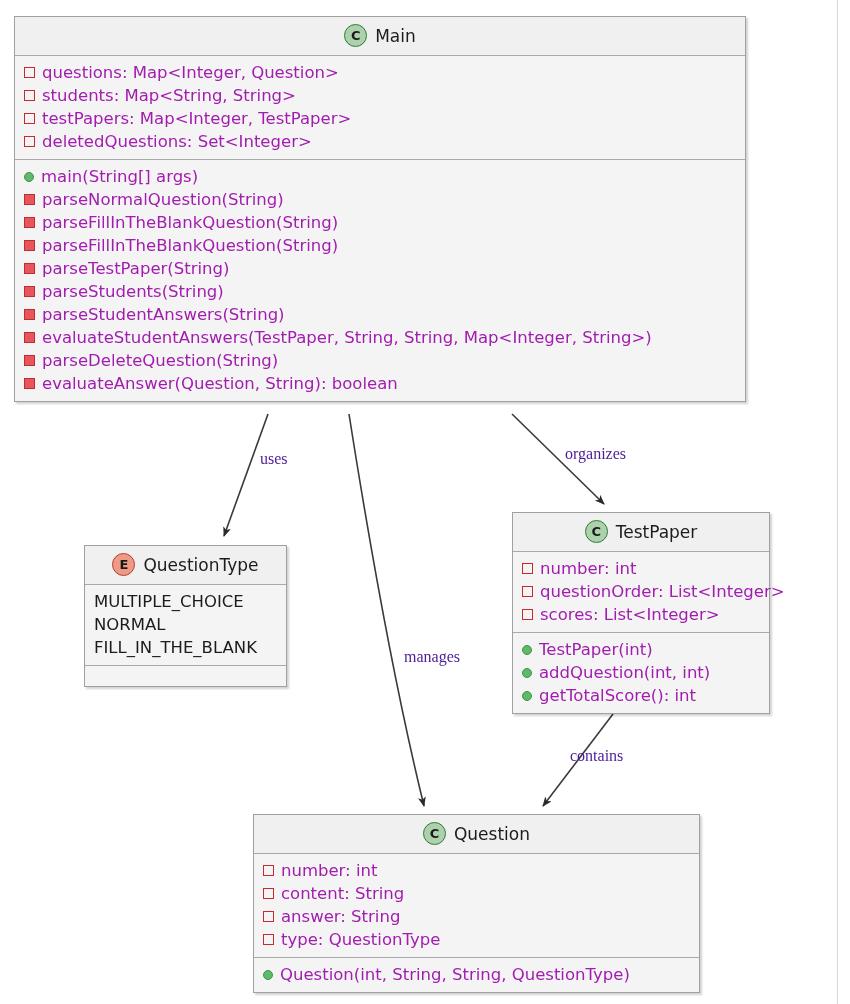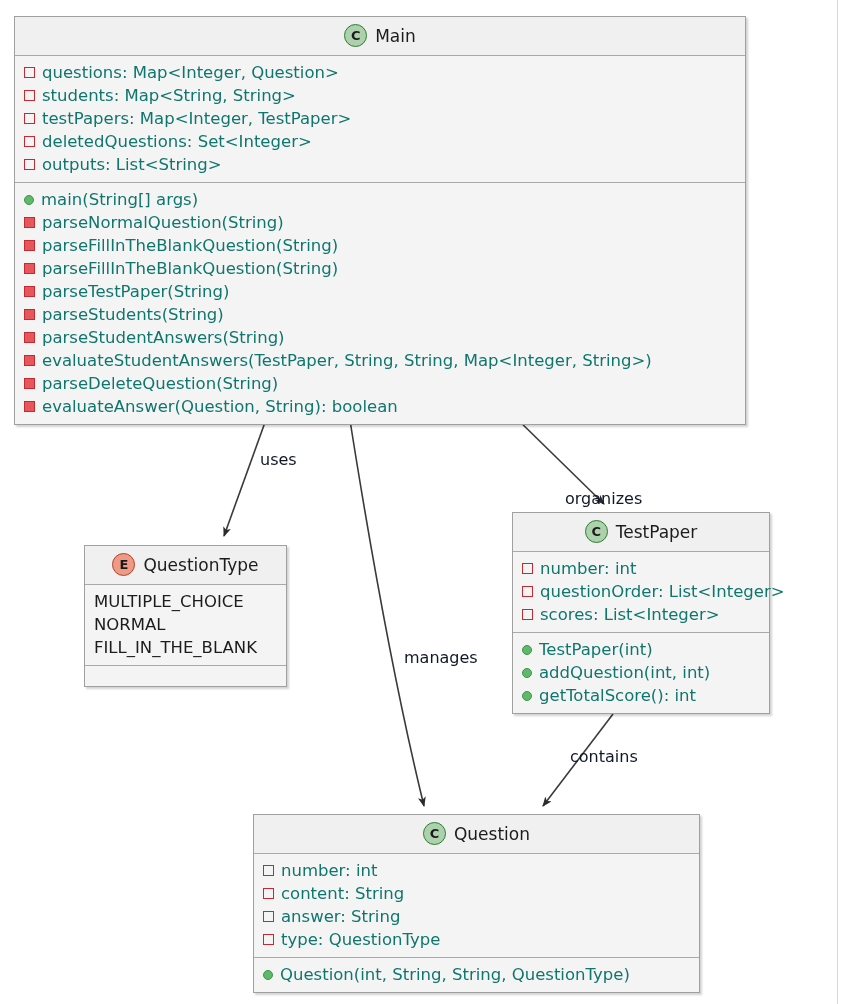--- a/index.html
+++ b/index.html
@@ -52,21 +52,21 @@
     background: #f4f4f4;
   }
   .uml-section:last-child { border-bottom: none; }
   .uml-section.empty { min-height: 10px; padding: 5px 0; }
 
   .member {
     display: flex;
     align-items: center;
     font-size: 16.5px;
     line-height: 23px;
-    color: #0f766e;
+    color: #a21caf;
     padding: 0 8px 0 9px;
     white-space: nowrap;
   }
   .member .mtext { display: inline-block; }
 
   
   .vis {
     display: inline-block;
     width: 9px;
     height: 9px;
@@ -114,22 +114,23 @@
     border: 1.6px solid #2d7d32;
   }
   .stereo-enum {
     background: #ef9a86;
     border: 1.6px solid #b3412a;
   }
 
   .edge-label {
     position: absolute;
     font-size: 16px;
-    color: #0f172a;
+    color: #4c1d95;
     white-space: nowrap;
+    font-family: Liberation Serif, serif;
   }
 
   svg.edges {
     position: absolute;
     left: 0; top: 0;
     width: 850px;
     height: 1004px;
     pointer-events: none;
   }
 </style>
@@ -151,21 +152,21 @@
 
     <path d="M 349 414 C 372 560 398 700 424 806" fill="none" stroke="#3a3a3a" stroke-width="1.6" marker-end="url(#arrowhead)"></path>
 
     <path d="M 512 414 L 604 504" fill="none" stroke="#3a3a3a" stroke-width="1.6" marker-end="url(#arrowhead)"></path>
 
     <path d="M 613 714 L 543 806" fill="none" stroke="#3a3a3a" stroke-width="1.6" marker-end="url(#arrowhead)"></path>
   </svg>
 
   <div class="edge-label" style="left:260px; top:450px;">uses</div>
   <div class="edge-label" style="left:404px; top:600px;margin-top:48px;">manages</div>
-  <div class="edge-label" style="left:565px; top:445px;margin-top:44px;">organizes</div>
+  <div class="edge-label" style="left:565px; top:445px;">organizes</div>
   <div class="edge-label" style="left:570px; top:747px;">contains</div>
 
   <div class="uml-box" id="box-main" style="left:14px; top:16px; width:732px;">
     <div class="uml-header">
       <span class="stereo stereo-class">C</span>
       <span>Main</span>
     </div>
 
     <div class="uml-section">
       <div class="member">
@@ -177,24 +178,20 @@
         <span class="mtext">students: Map&lt;String, String&gt;</span>
       </div>
       <div class="member">
         <span class="vis vis-private-field"></span>
         <span class="mtext">testPapers: Map&lt;Integer, TestPaper&gt;</span>
       </div>
       <div class="member">
         <span class="vis vis-private-field"></span>
         <span class="mtext">deletedQuestions: Set&lt;Integer&gt;</span>
       </div>
-      <div class="member">
-        <span class="vis vis-private-field"></span>
-        <span class="mtext">outputs: List&lt;String&gt;</span>
-      </div>
     </div>
 
     <div class="uml-section">
       <div class="member">
         <span class="vis vis-public-method"></span>
         <span class="mtext">main(String[] args)</span>
       </div>
       <div class="member">
         <span class="vis vis-private-method"></span>
         <span class="mtext">parseNormalQuestion(String)</span>

